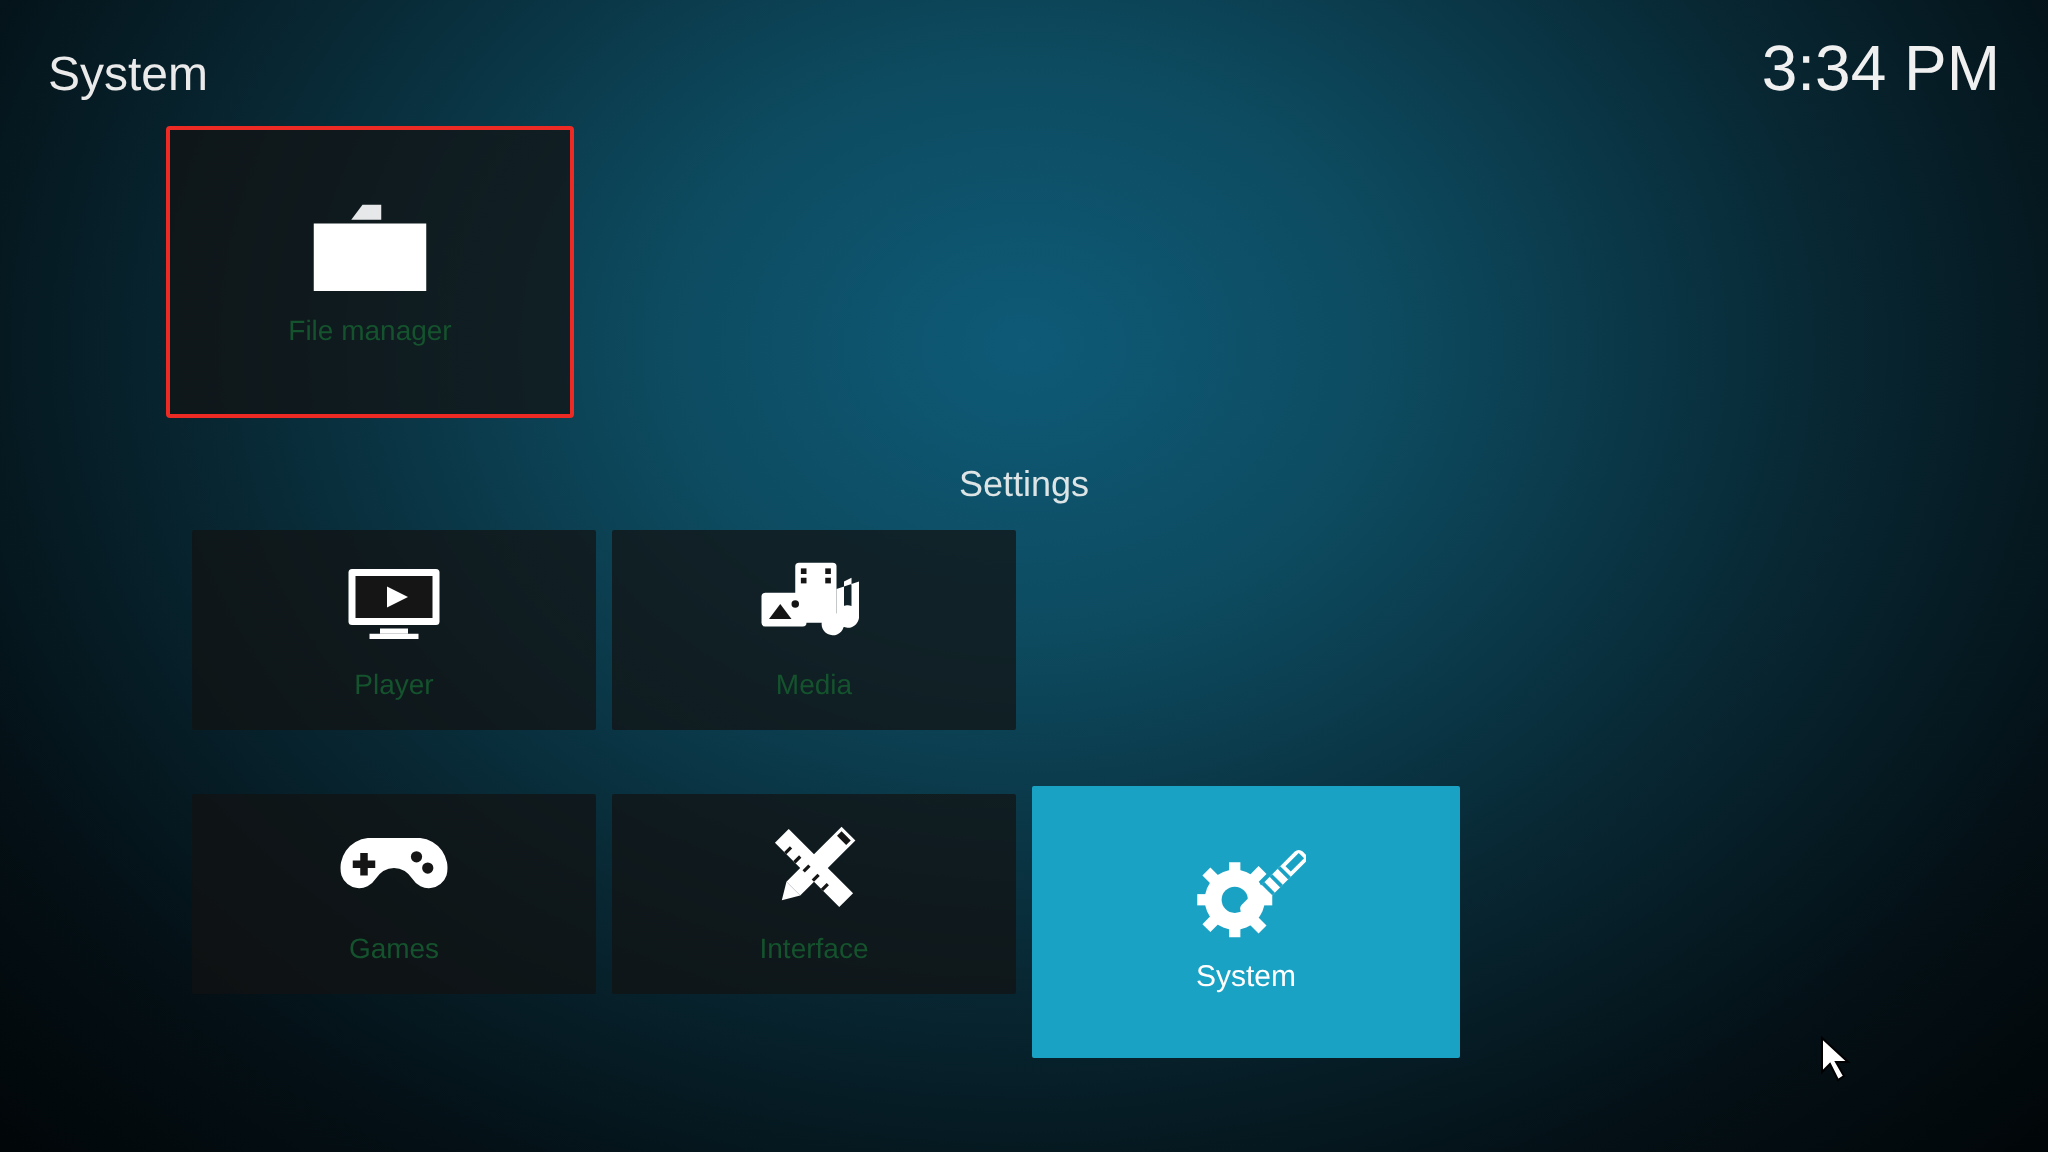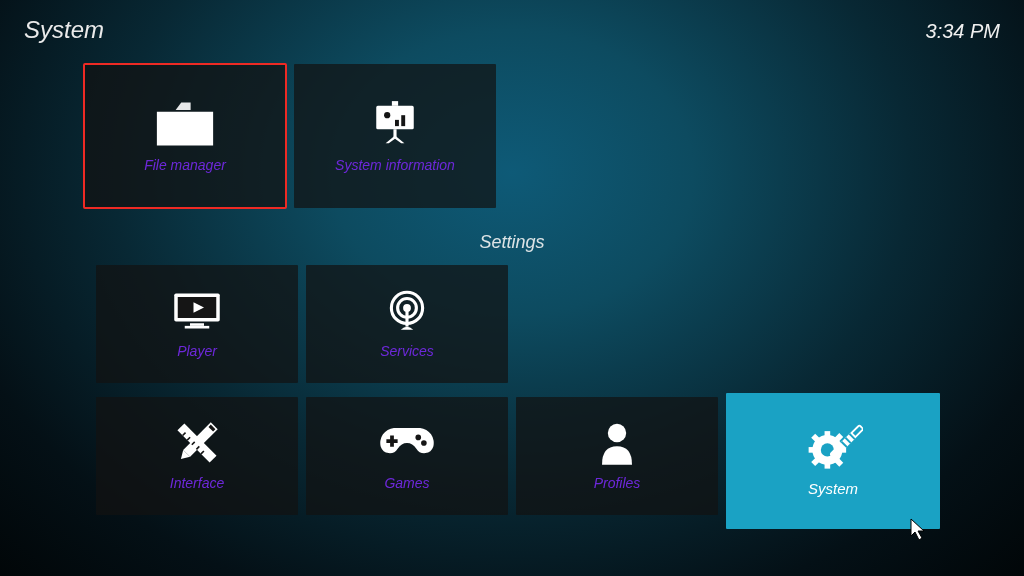--- a/index.html
+++ b/index.html
@@ -9,38 +9,37 @@
     height: 576px;
     overflow: hidden;
     font-family: "Helvetica Neue", Arial, sans-serif;
     background: radial-gradient(ellipse at 50% 30%, #0e5a77 0%, #0d4b60 25%, #082834 55%, #041016 80%, #010608 100%);
     color: #e8e8e8;
   }
   .screen {
     position: relative;
     width: 1024px;
     height: 576px;
-    font-style: italic;
   }
   .header {
     position: absolute;
     top: 16px;
     left: 24px;
     right: 24px;
     display: flex;
     justify-content: space-between;
     align-items: baseline;
   }
   .header .title {
     font-size: 24px;
     font-weight: 300;
     color: #eaeaea;
   }
   .header .clock {
-    font-size: 20px;
+    font-size: 32px;
     font-weight: 300;
     color: #f0f0f0;
   }
   .row1, .row2, .row3 {
     position: absolute;
     display: flex;
     gap: 8px;
   }
   .row1 { top: 64px; left: 84px; }
   .row2 { top: 265px; left: 96px; }
@@ -62,34 +61,34 @@
     display: flex;
     flex-direction: column;
     align-items: center;
     justify-content: center;
     gap: 10px;
     border-radius: 1px;
     position: relative;
   }
   .tile.small {
     width: 202px;
-    height: 118px;
+    height: 100px;
   }
   .tile .icon {
     width: 60px;
     height: 48px;
     display:flex;
     align-items:center;
     justify-content:center;
   }
   .tile.small .icon { height: 44px; }
   .tile .label {
     font-size: 14px;
     font-weight: 300;
-    color: #6d28d9;
+    color: #14532d;
     white-space: nowrap;
   }
   .tile.highlighted {
     outline: 2px solid #ee2a24;
     outline-offset: -1px;
   }
   .tile.selected {
     background: #1aa2c4;
     width: 214px;
     height: 136px;
@@ -122,35 +121,20 @@
       <span class="icon">
         <svg viewBox="0 0 64 56" width="64" height="54" fill="#fff">
           <path d="M6 14 h16 l6 -8 h10 v8 h-32z" opacity="0.9"></path>
           <path d="M2 16 h60 v36 h-60z"></path>
         </svg>
       </span>
       <span class="label">File manager</span>
     </div>
 
 
-    <div class="tile">
-      <span class="icon">
-        <svg viewBox="0 0 64 56" width="50" height="50" fill="#fff">
-          <rect x="8" y="6" width="48" height="30" rx="2"></rect>
-          <rect x="28" y="0" width="8" height="6"></rect>
-          <rect x="30" y="36" width="4" height="10"></rect>
-          <path d="M20 54 L32 44 L44 54 L40 54 L32 48 L24 54 Z"></path>
-          <circle cx="22" cy="18" r="4" fill="#151515"></circle>
-          <rect x="32" y="24" width="5" height="8" fill="#151515"></rect>
-          <rect x="40" y="18" width="5" height="14" fill="#151515"></rect>
-          <rect x="48" y="12" width="0" height="0"></rect>
-        </svg>
-      </span>
-      <span class="label">System information</span>
-    </div>
 
 
   </div>
 
   <div class="section-label">Settings</div>
 
   <div class="row2">
 
     <div class="tile small">
       <span class="icon">
@@ -158,38 +142,55 @@
           <rect x="6" y="4" width="52" height="32" rx="2"></rect>
           <rect x="10" y="8" width="44" height="24" fill="#151515"></rect>
           <path d="M28 14 L40 20 L28 26 Z" fill="#fff"></path>
           <rect x="24" y="38" width="16" height="3"></rect>
           <rect x="18" y="41" width="28" height="3"></rect>
         </svg>
       </span>
       <span class="label">Player</span>
     </div>
 
-
-
-    <div class="tile small">
-      <span class="icon">
-        <svg viewBox="0 0 64 52" width="50" height="46" fill="#fff">
-          <circle cx="32" cy="22" r="20" fill="none" stroke="#fff" stroke-width="4"></circle>
-          <circle cx="32" cy="22" r="12" fill="none" stroke="#fff" stroke-width="4"></circle>
-          <circle cx="32" cy="22" r="5"></circle>
-          <rect x="30" y="26" width="4" height="20"></rect>
-          <path d="M24 50 q8 -8 16 0 Z"></path>
-        </svg>
-      </span>
-      <span class="label">Services</span>
-    </div>
+    <div class="tile small">
+      <span class="icon">
+        <svg viewBox="0 0 64 48" width="60" height="46" fill="#fff">
+          <rect x="22" y="2" width="22" height="32" rx="2"></rect>
+          <rect x="25" y="5" width="3" height="3" fill="#151515"></rect>
+          <rect x="25" y="10" width="3" height="3" fill="#151515"></rect>
+          <rect x="38" y="5" width="3" height="3" fill="#151515"></rect>
+          <rect x="38" y="10" width="3" height="3" fill="#151515"></rect>
+          <rect x="4" y="18" width="24" height="18" rx="2"></rect>
+          <path d="M8 32 L14 24 L20 32 Z" fill="#151515"></path>
+          <circle cx="22" cy="24" r="2" fill="#151515"></circle>
+          <path d="M48 12 v22 a6 6 0 1 1 -4 -5 V16 l12 -4 v18 a6 6 0 1 1 -4 -5 V10 z"></path>
+        </svg>
+      </span>
+      <span class="label">Media</span>
+    </div>
+
+
 
   </div>
 
   <div class="row3">
+
+    <div class="tile small">
+      <span class="icon">
+        <svg viewBox="0 0 64 40" width="62" height="42" fill="#fff">
+          <path d="M18 4 h28 a16 16 0 0 1 14 20 a10 10 0 0 1 -18 2 q-4 -6 -10 -6 t-10 6 a10 10 0 0 1 -18 -2 a16 16 0 0 1 14 -20 z"></path>
+          <rect x="14" y="12" width="4" height="12" fill="#151515"></rect>
+          <rect x="10" y="16" width="12" height="4" fill="#151515"></rect>
+          <circle cx="44" cy="14" r="3" fill="#151515"></circle>
+          <circle cx="50" cy="20" r="3" fill="#151515"></circle>
+        </svg>
+      </span>
+      <span class="label">Games</span>
+    </div>
 
     <div class="tile small">
       <span class="icon">
         <svg viewBox="0 0 64 52" width="52" height="48" fill="#fff">
           <g transform="rotate(45 32 26)">
             <rect x="26" y="-4" width="12" height="48"></rect>
             <path d="M26 44 h12 l-6 10 z"></path>
             <rect x="28" y="-2" width="8" height="4" fill="#151515"></rect>
           </g>
           <g transform="rotate(-45 32 26)">
@@ -198,42 +199,20 @@
             <rect x="26" y="14" width="5" height="2" fill="#151515"></rect>
             <rect x="26" y="22" width="5" height="2" fill="#151515"></rect>
             <rect x="26" y="30" width="5" height="2" fill="#151515"></rect>
             <rect x="26" y="38" width="5" height="2" fill="#151515"></rect>
           </g>
         </svg>
       </span>
       <span class="label">Interface</span>
     </div>
 
-    <div class="tile small">
-      <span class="icon">
-        <svg viewBox="0 0 64 40" width="62" height="42" fill="#fff">
-          <path d="M18 4 h28 a16 16 0 0 1 14 20 a10 10 0 0 1 -18 2 q-4 -6 -10 -6 t-10 6 a10 10 0 0 1 -18 -2 a16 16 0 0 1 14 -20 z"></path>
-          <rect x="14" y="12" width="4" height="12" fill="#151515"></rect>
-          <rect x="10" y="16" width="12" height="4" fill="#151515"></rect>
-          <circle cx="44" cy="14" r="3" fill="#151515"></circle>
-          <circle cx="50" cy="20" r="3" fill="#151515"></circle>
-        </svg>
-      </span>
-      <span class="label">Games</span>
-    </div>
-
-    <div class="tile small">
-      <span class="icon">
-        <svg viewBox="0 0 48 52" width="40" height="48" fill="#fff">
-          <circle cx="24" cy="14" r="11"></circle>
-          <path d="M6 52 q0 -22 18 -22 t18 22 z"></path>
-        </svg>
-      </span>
-      <span class="label">Profiles</span>
-    </div>
 
     <div class="tile small selected">
       <span class="icon">
         <svg viewBox="0 0 64 56" width="62" height="54" fill="#fff">
           <g>
             <circle cx="26" cy="30" r="16"></circle>
             <circle cx="26" cy="30" r="7" fill="#1aa2c4"></circle>
             <g fill="#fff">
               <rect x="23" y="10" width="6" height="8"></rect>
               <rect x="23" y="42" width="6" height="8"></rect>

